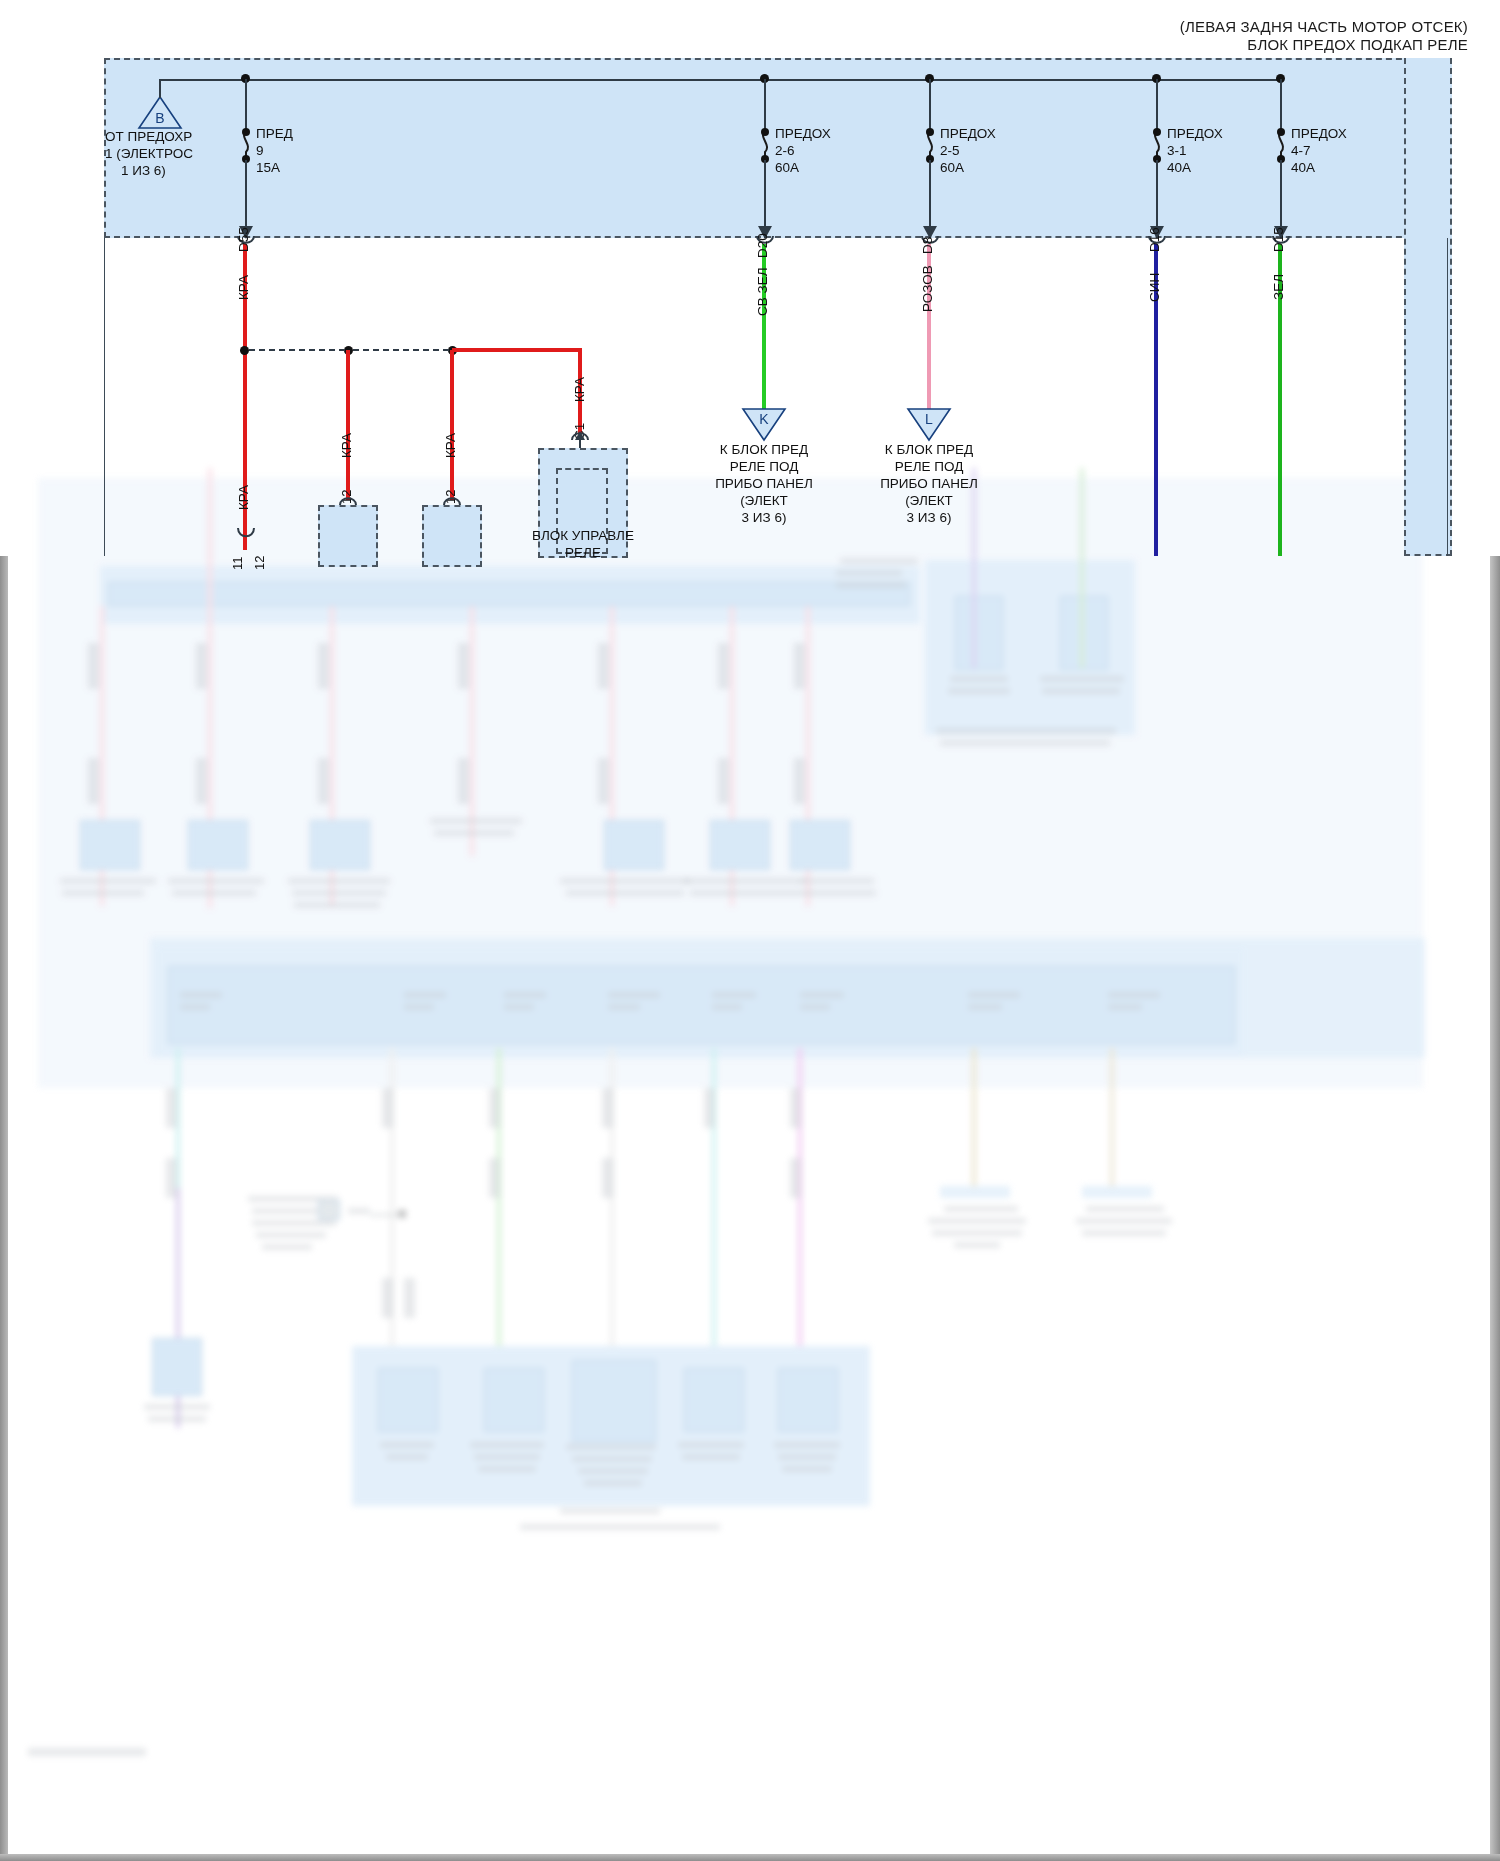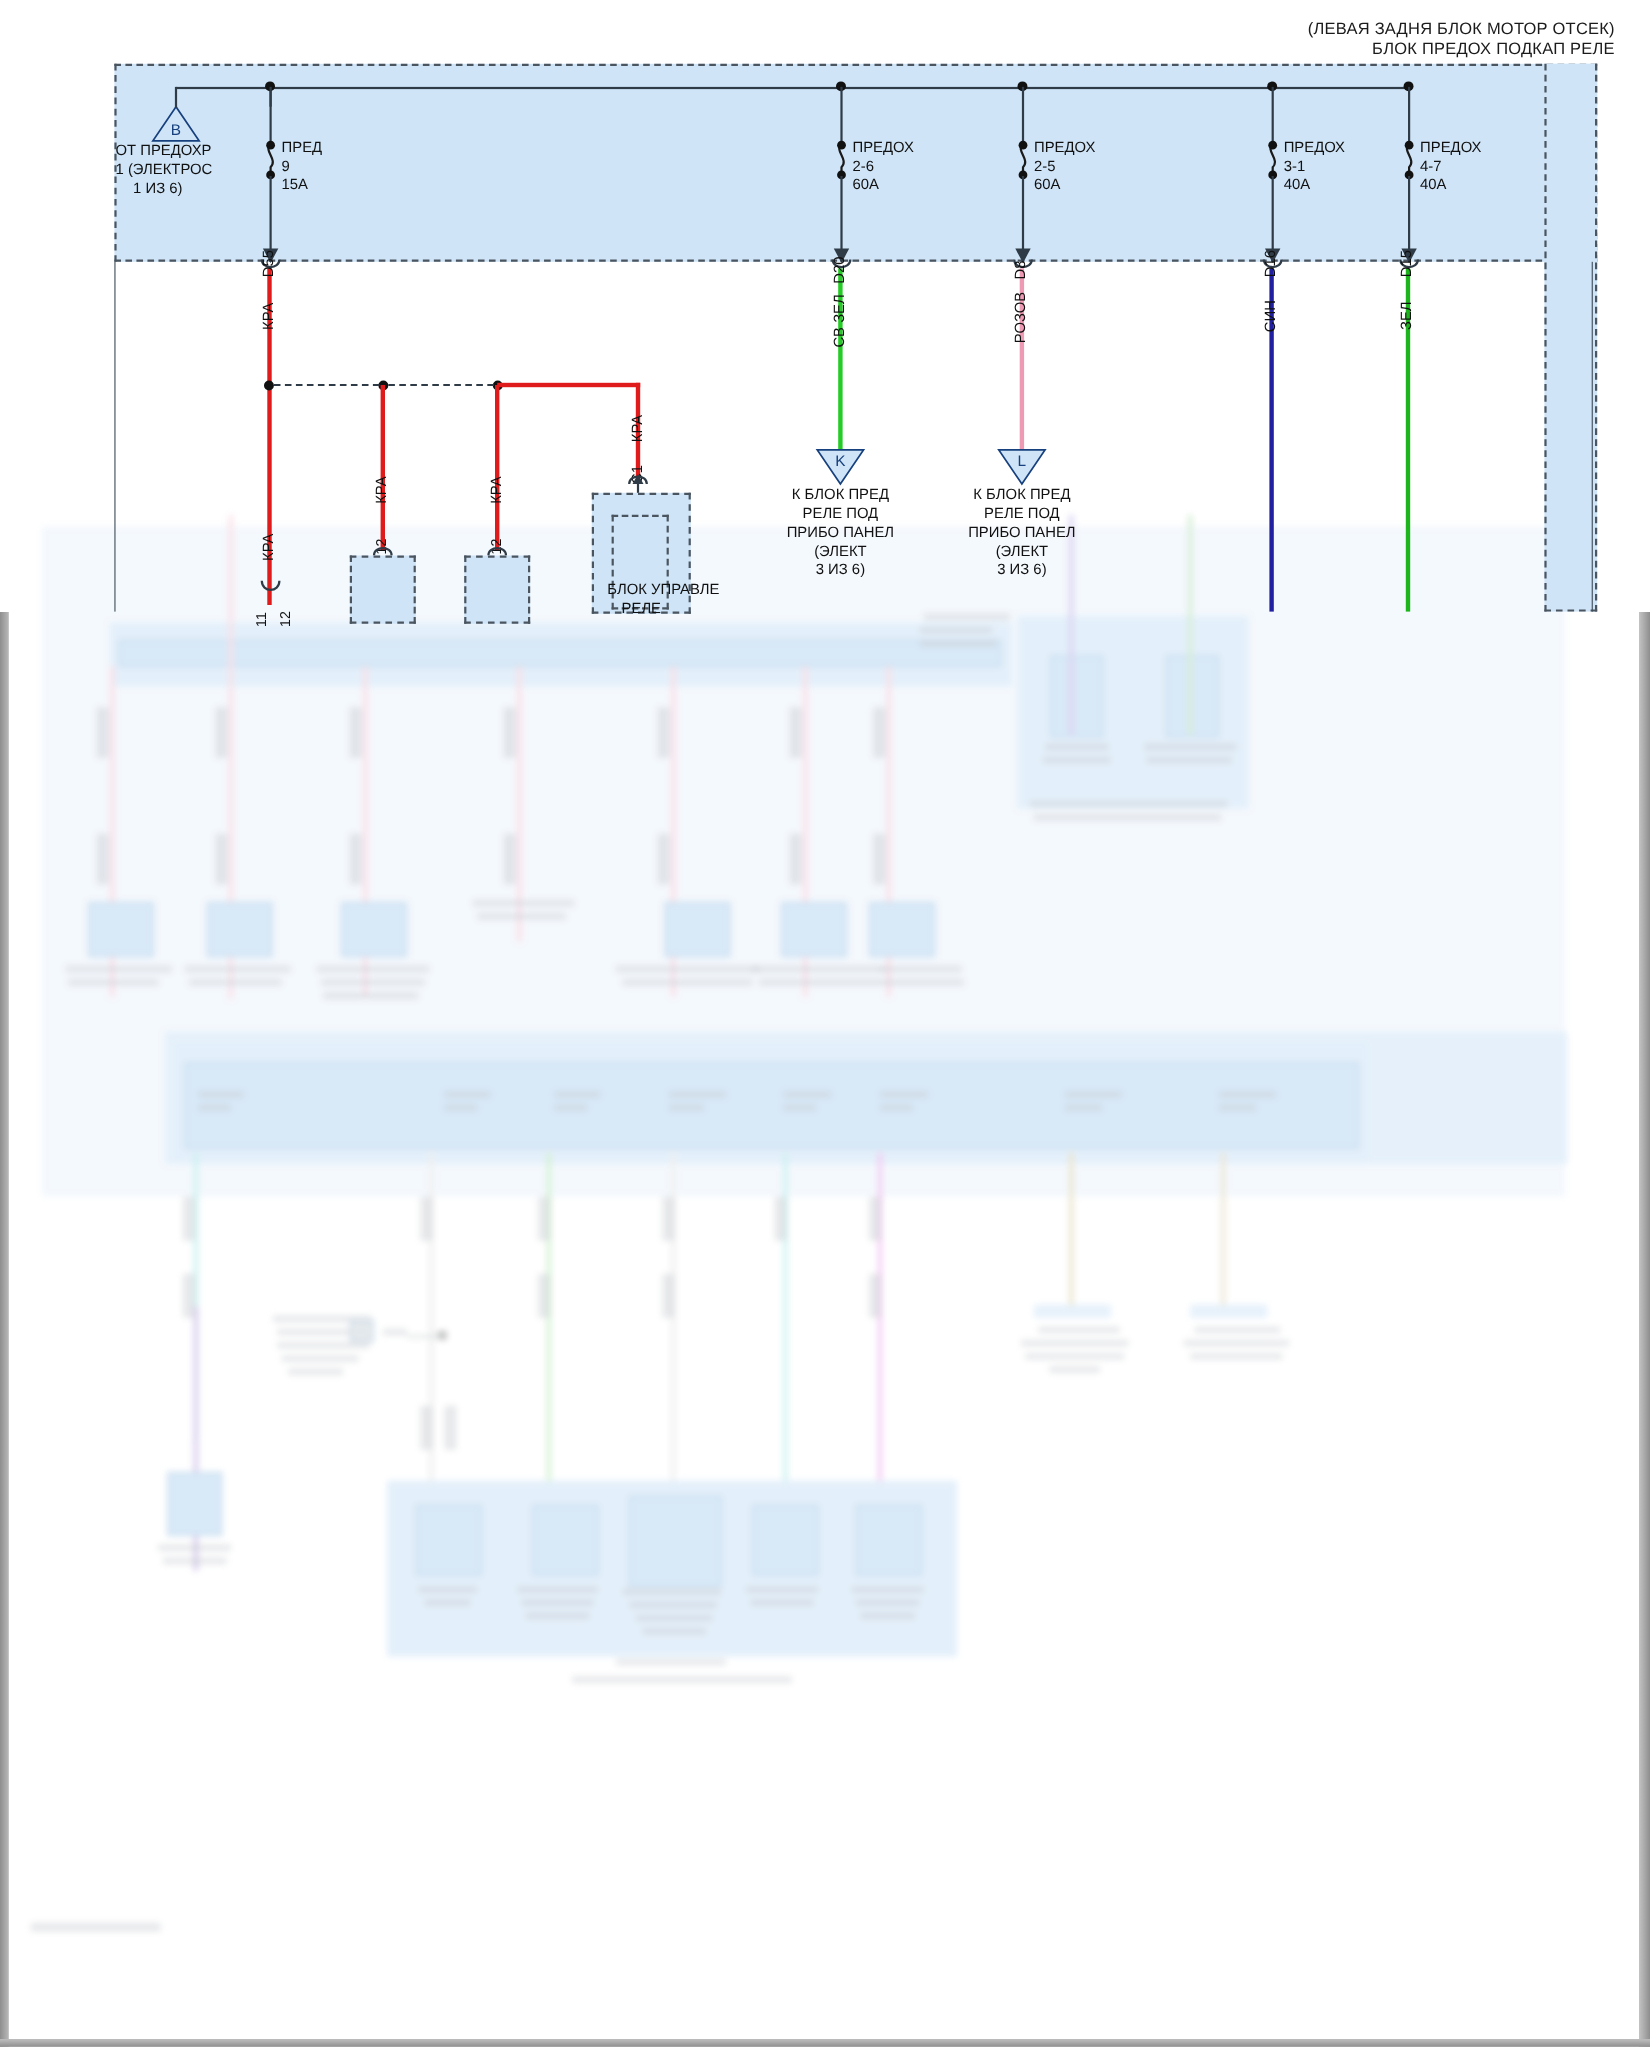--- a/index.html
+++ b/index.html
@@ -219,21 +219,21 @@
     <div class="btxt" style="left:778px;top:906px;width:58px;height:6px;"></div>
     <div class="btxt" style="left:782px;top:918px;width:50px;height:6px;"></div>
     <div class="btxt" style="left:560px;top:960px;width:100px;height:6px;"></div>
     <div class="btxt" style="left:520px;top:976px;width:200px;height:6px;"></div>
 
     <div class="btxt" style="left:28px;top:1200px;width:118px;height:8px;"></div>
   </div>
 
   <div id="sheet-top">
 
-    <div class="hdr" style="right:32px;top:18px;">(ЛЕВАЯ ЗАДНЯ БЛОК МОТОР ОТСЕК)</div>
+    <div class="hdr" style="right:32px;top:18px;">(ЛЕВАЯ ЗАДНЯ ЧАСТЬ МОТОР ОТСЕК)</div>
     <div class="hdr" style="right:32px;top:36px;">БЛОК ПРЕДОХ ПОДКАП РЕЛЕ</div>
 
     <div class="mod-fill" style="left:104px;top:58px;width:1348px;height:180px;"></div>
     <div class="mod-dash" style="left:104px;top:58px;width:1348px;height:180px;"></div>
 
     <div class="mod-fill" style="left:1404px;top:58px;width:48px;height:498px;"></div>
     <div class="mod-dash" style="left:1404px;top:58px;width:48px;height:498px;border-top:none;"></div>
     <div class="mod-solid" style="left:104px;top:238px;width:1344px;height:318px;
                 border-top:none;border-bottom:none;"></div>
 
@@ -374,21 +374,21 @@
     <svg style="left:442px;top:494px;" width="20" height="14">
       <path d="M2,11 C2,2 18,2 18,11" fill="none" stroke="#2f3b46" stroke-width="2"></path>
     </svg>
     <div class="mod-fill" style="left:422px;top:505px;width:60px;height:62px;"></div>
     <div class="mod-dash" style="left:422px;top:505px;width:60px;height:62px;"></div>
 
     <div class="mod-fill" style="left:538px;top:448px;width:90px;height:110px;"></div>
     <div class="mod-dash" style="left:538px;top:448px;width:90px;height:110px;"></div>
     <div class="mod-fill" style="left:556px;top:468px;width:52px;height:86px;"></div>
     <div class="mod-dash" style="left:556px;top:468px;width:52px;height:86px;"></div>
-    <div class="lbl-c" style="left:533px;top:528px;width:140px;text-align:center;">БЛОК УПРАВЛЕ</div>
+    <div class="lbl-c" style="left:513px;top:528px;width:140px;text-align:center;">БЛОК УПРАВЛЕ</div>
     <div class="lbl-c" style="left:513px;top:545px;width:140px;text-align:center;">РЕЛЕ</div>
 
     <svg style="left:755px;top:236px;" width="20" height="12">
       <path d="M2,0 C2,9 18,9 18,0" fill="none" stroke="#2f3b46" stroke-width="2"></path>
     </svg>
     <div class="wire" style="left:762px;top:244px;width:4px;height:165px;background:#25cc25;"></div>
     <div class="vlbl" style="left:755px;top:316px;">СВ ЗЕЛ</div>
     <div class="vlbl" style="left:755px;top:258px;">D20</div>
     <div class="tri tri-dn" style="left:743px;top:409px;"></div>
     <svg style="left:743px;top:409px;" width="44" height="33">

